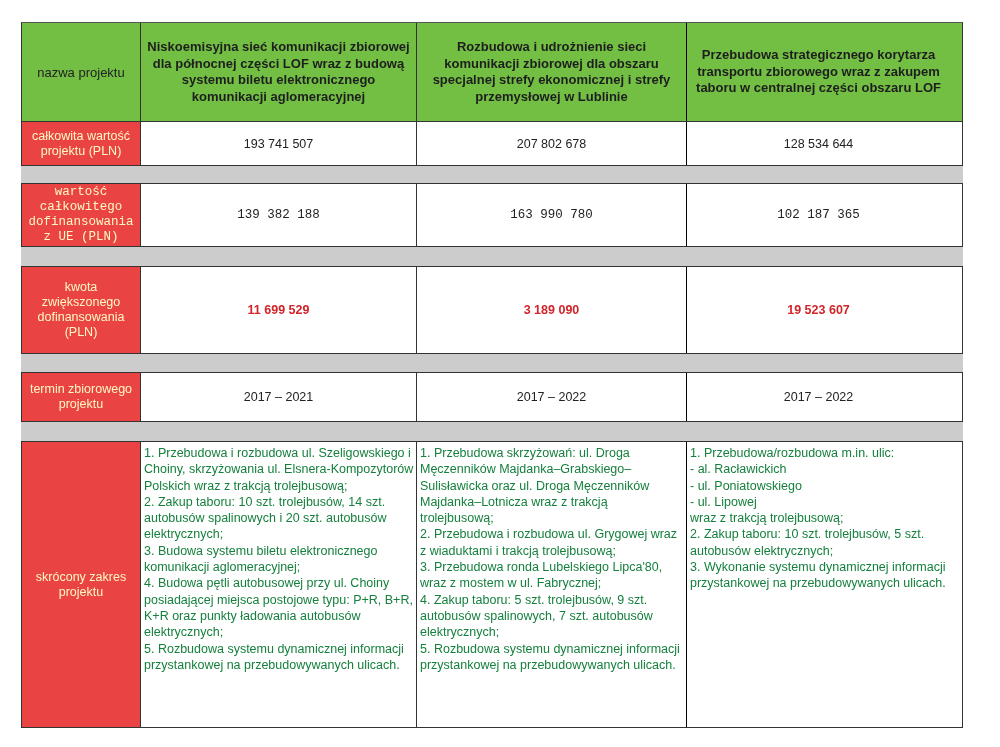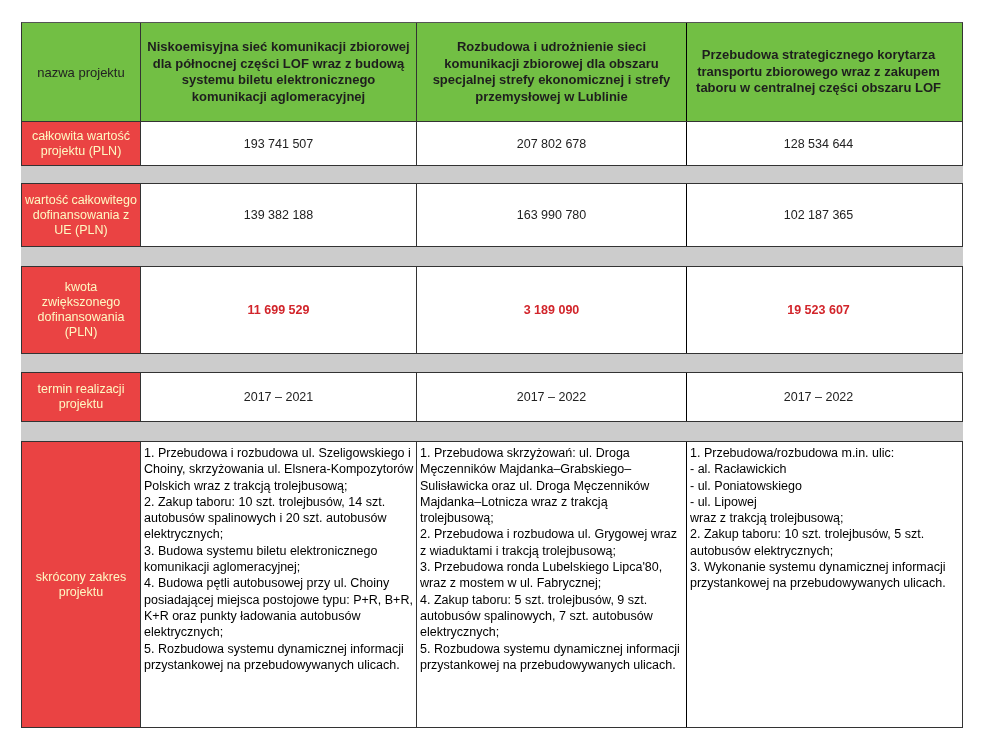--- a/index.html
+++ b/index.html
@@ -14,59 +14,59 @@
   .c3 { width:263px; }
   .head { background:#72bf44; border-top:1px solid #555; border-bottom:1px solid #333; height:98px; }
   .head .c0 { font-size:13px; color:#222; }
   .head .hcell { font-size:13px; font-weight:bold; line-height:16.5px; padding:0 4px; color:#1e1e1e; }
   .label { background:#ea4343; font-size:12.5px; line-height:15px; color:#fef9c3; padding:0 3px; }
   .val { background:#fff; font-size:12.5px; color:#222; }
   .val.red { color:#d2252b; font-weight:bold; }
   .drow { border-top:1px solid #333; border-bottom:1px solid #333; }
   .gap { background:#cccccc; border-left:none; border-right:none; }
   .scope { justify-content:flex-start !important; align-items:flex-start !important; text-align:left !important;
-           font-size:12.5px; line-height:16.3px; padding:3px 2px 0 3px; color:#000000; white-space:pre-line; background:#fff; }
+           font-size:12.5px; line-height:16.3px; padding:3px 2px 0 3px; color:#15803d; white-space:pre-line; background:#fff; }
 </style>
 </head>
 <body>
 
 <div class="tbl">
   <div class="row head">
     <div class="c0">nazwa projektu</div>
     <div class="c1 hcell">Niskoemisyjna sieć komunikacji zbiorowej dla północnej części LOF wraz z budową systemu biletu elektronicznego komunikacji aglomeracyjnej</div>
     <div class="c2 hcell">Rozbudowa i udrożnienie sieci komunikacji zbiorowej dla obszaru specjalnej strefy ekonomicznej i strefy przemysłowej w Lublinie</div>
     <div class="c3 hcell">Przebudowa strategicznego korytarza transportu zbiorowego wraz z zakupem taboru w centralnej części obszaru LOF</div>
   </div>
 
   <div class="row drow" style="height:43px;border-top:none;">
     <div class="c0 label">całkowita wartość projektu (PLN)</div>
     <div class="c1 val">193 741 507</div>
     <div class="c2 val">207 802 678</div>
     <div class="c3 val">128 534 644</div>
   </div>
   <div class="gap" style="height:17px;"></div>
 
-  <div class="row drow" style="height:62px;">
+  <div class="row drow" style="height:62px;font-family:Liberation Mono, monospace;">
     <div class="c0 label">wartość całkowitego dofinansowania z UE (PLN)</div>
     <div class="c1 val">139 382 188</div>
     <div class="c2 val">163 990 780</div>
     <div class="c3 val">102 187 365</div>
   </div>
   <div class="gap" style="height:19px;"></div>
 
   <div class="row drow" style="height:86px;">
     <div class="c0 label">kwota zwiększonego dofinansowania (PLN)</div>
     <div class="c1 val red">11 699 529</div>
     <div class="c2 val red">3 189 090</div>
     <div class="c3 val red">19 523 607</div>
   </div>
   <div class="gap" style="height:18px;"></div>
 
   <div class="row drow" style="height:48px;">
-    <div class="c0 label">termin realizacji projektu</div>
+    <div class="c0 label">termin zbiorowego projektu</div>
     <div class="c1 val">2017 – 2021</div>
     <div class="c2 val">2017 – 2022</div>
     <div class="c3 val">2017 – 2022</div>
   </div>
   <div class="gap" style="height:19px;"></div>
 
   <div class="row drow" style="height:285px;">
     <div class="c0 label">skrócony zakres projektu</div>
     <div class="c1 scope">1. Przebudowa i rozbudowa ul. Szeligowskiego i Choiny, skrzyżowania ul. Elsnera-Kompozytorów Polskich wraz z trakcją trolejbusową;
 2. Zakup taboru: 10 szt. trolejbusów, 14 szt. autobusów spalinowych i 20 szt. autobusów elektrycznych;

